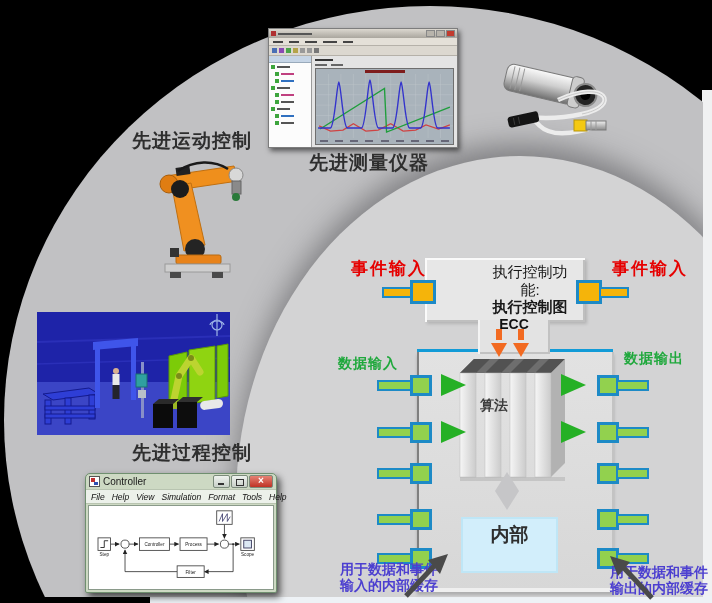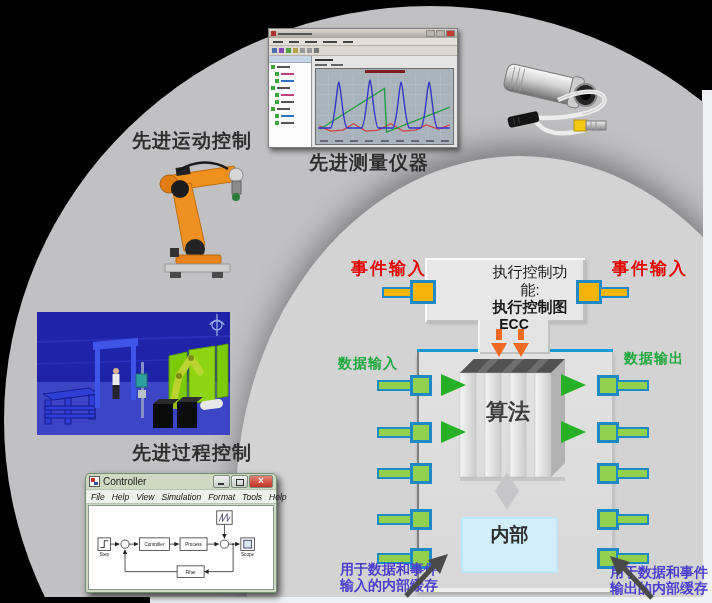--- a/index.html
+++ b/index.html
@@ -86,22 +86,22 @@
     box-shadow:inset 2px 0 0 #f4f4f4,inset -2px -2px 0 #c2c2c2;}
   .exec-text{position:absolute;left:450px;top:263px;width:160px;z-index:5;text-align:center;
     font-size:15px;line-height:17.5px;color:#1a1a1a;font-weight:500;}
   .exec-text .b{font-weight:bold;}
   .ecc{position:absolute;left:478px;top:316px;width:72px;z-index:5;text-align:center;font-size:14px;font-weight:bold;color:#111;}
   .blue-line{position:absolute;left:417px;top:349px;width:196px;height:3px;background:#129bd7;z-index:3;}
   .algo-box{left:417px;top:352px;width:193px;height:240px;background:linear-gradient(#e2e2e2,#d7d7d7);
     border-left:2px solid #7f7f7f;border-right:2px solid #c3c3c3;
     box-shadow:inset 0 -4px 0 #efefef,0 3px 3px rgba(0,0,0,.18);}
   .slabs{position:absolute;left:452px;top:353px;z-index:3;}
-  .algo-label{position:absolute;left:480px;top:397px;width:56px;z-index:5;text-align:center;
-    font-size:22px;font-weight:600;color:#3d3d3d;}
+  .algo-label{position:absolute;left:480px;top:397px;width:56px;z-index:5;text-align:left;
+    font-size:14px;font-weight:600;color:#3d3d3d;}
   .diamond{position:absolute;left:495px;top:472px;z-index:4;}
   .ivar-box{position:absolute;left:461px;top:517px;width:97px;height:56px;z-index:4;background:#d2eefb;
     border:2px solid #bfe6f6;text-align:center;font-size:19px;font-weight:bold;color:#2e2e2e;line-height:26px;padding-top:3px;box-sizing:border-box;}
   .fb-label{position:absolute;z-index:7;font-weight:bold;text-align:center;}
   .evt-lab{font-size:17px;letter-spacing:2px;color:#e60000;width:92px;}
   .evt-in{left:343px;top:257px;}
   .evt-out{left:604px;top:257px;}
   .dat-lab{font-size:14px;letter-spacing:1px;color:#1fa83c;width:68px;}
   .dat-in{left:334px;top:355px;}
   .dat-out{left:620px;top:350px;}

